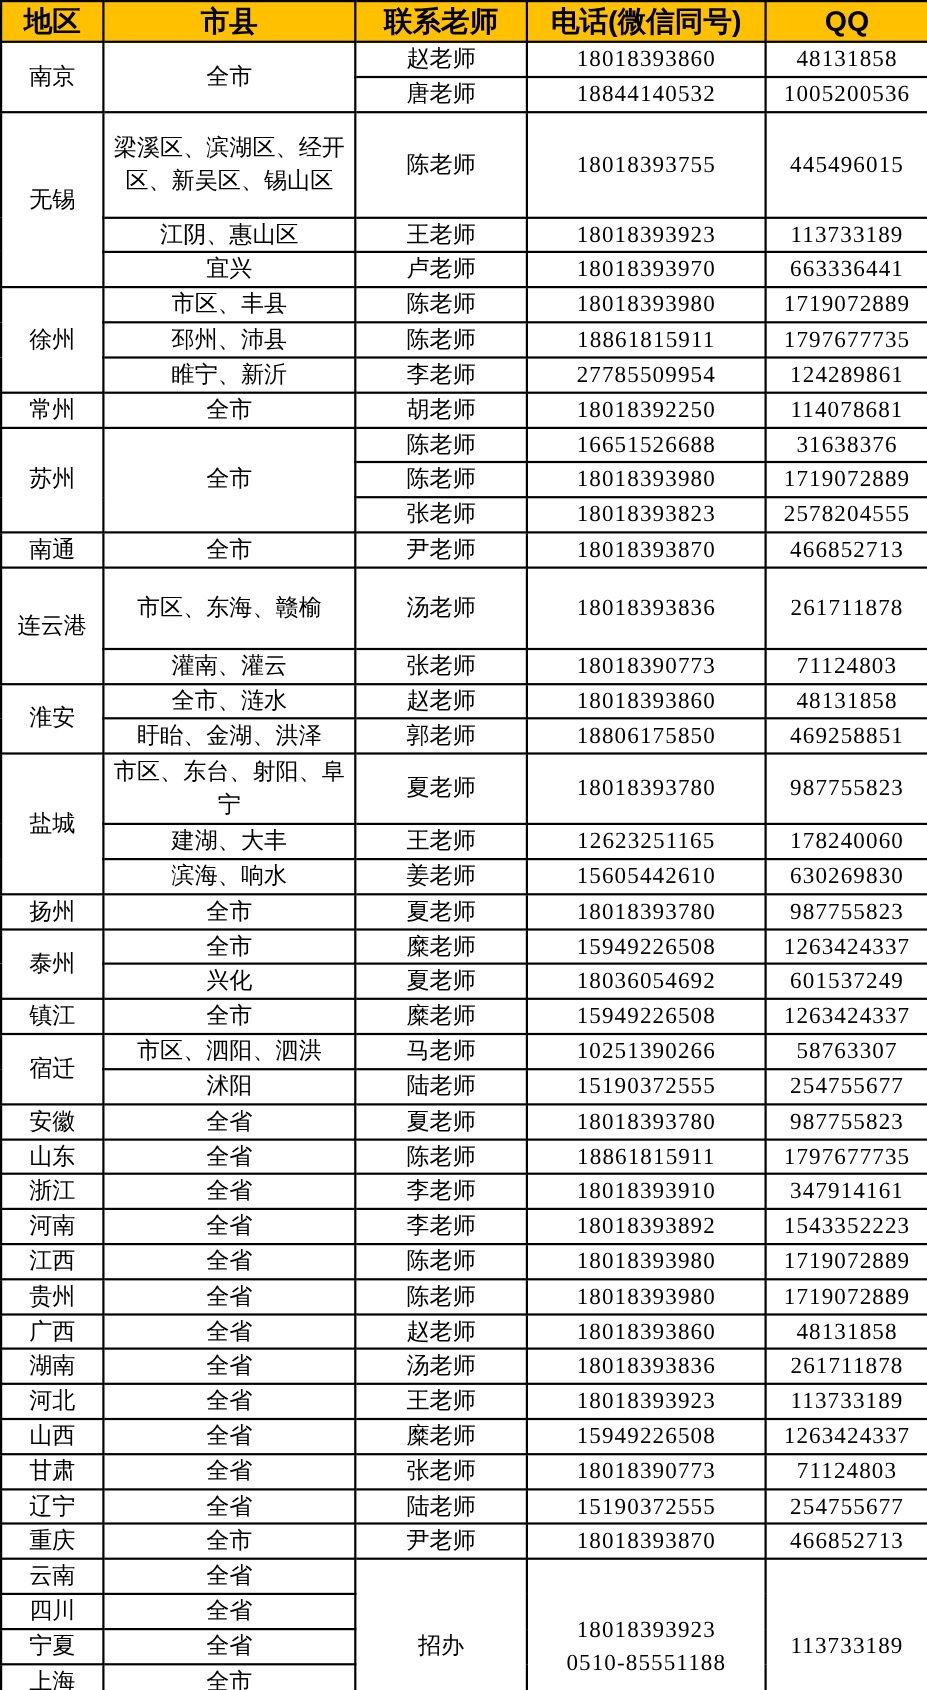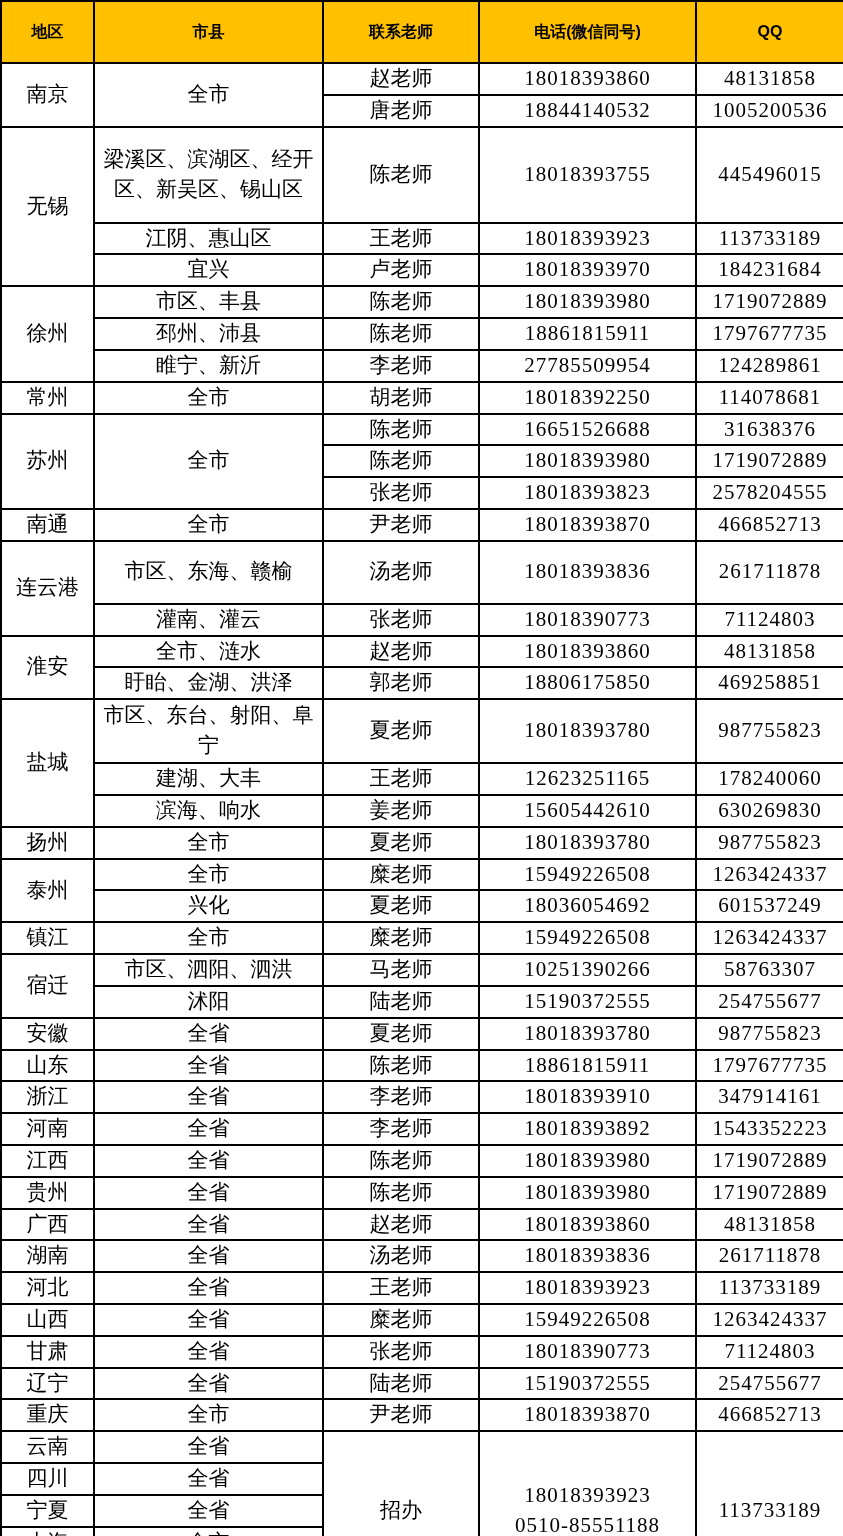--- a/index.html
+++ b/index.html
@@ -15,25 +15,25 @@
     table-layout:fixed;
     width:843px;
     color:var(--text);
     font-family:"Liberation Serif","DejaVu Serif",serif;
   }
   table.contact th{
     background:var(--header-bg);
     border:2px solid var(--border);
     font-family:"Liberation Sans","DejaVu Sans",sans-serif;
     font-weight:bold;
-    font-size:16px;
+    font-size:26px;
     height:30px;
     text-align:center;
     vertical-align:middle;
-    padding:15px 2px;
+    padding:0 2px;
   }
   table.contact td{
     border:2px solid var(--border);
     font-size:21px;
     text-align:center;
     vertical-align:middle;
     padding:0 4px;
     line-height:1.42;
     white-space:pre-line;
     overflow:hidden;
@@ -89,21 +89,21 @@
       <tr>
         <td class="col-city">江阴、惠山区</td>
         <td class="col-teacher">王老师</td>
         <td class="col-phone">18018393923</td>
         <td class="col-qq">113733189</td>
       </tr>
       <tr>
         <td class="col-city">宜兴</td>
         <td class="col-teacher">卢老师</td>
         <td class="col-phone">18018393970</td>
-        <td class="col-qq">184231684</td>
+        <td class="col-qq">663336441</td>
       </tr>
       <tr>
         <td class="col-region" rowspan="3">徐州</td>
         <td class="col-city">市区、丰县</td>
         <td class="col-teacher">陈老师</td>
         <td class="col-phone">18018393980</td>
         <td class="col-qq">1719072889</td>
       </tr>
       <tr>
         <td class="col-city">邳州、沛县</td>
@@ -141,21 +141,21 @@
         <td class="col-phone">18018393823</td>
         <td class="col-qq">2578204555</td>
       </tr>
       <tr>
         <td class="col-region">南通</td>
         <td class="col-city">全市</td>
         <td class="col-teacher">尹老师</td>
         <td class="col-phone">18018393870</td>
         <td class="col-qq">466852713</td>
       </tr>
-      <tr style="height: 63px;">
+      <tr style="height: 74px;">
         <td class="col-region" rowspan="2">连云港</td>
         <td class="col-city">市区、东海、赣榆</td>
         <td class="col-teacher">汤老师</td>
         <td class="col-phone">18018393836</td>
         <td class="col-qq">261711878</td>
       </tr>
       <tr>
         <td class="col-city">灌南、灌云</td>
         <td class="col-teacher">张老师</td>
         <td class="col-phone">18018390773</td>

